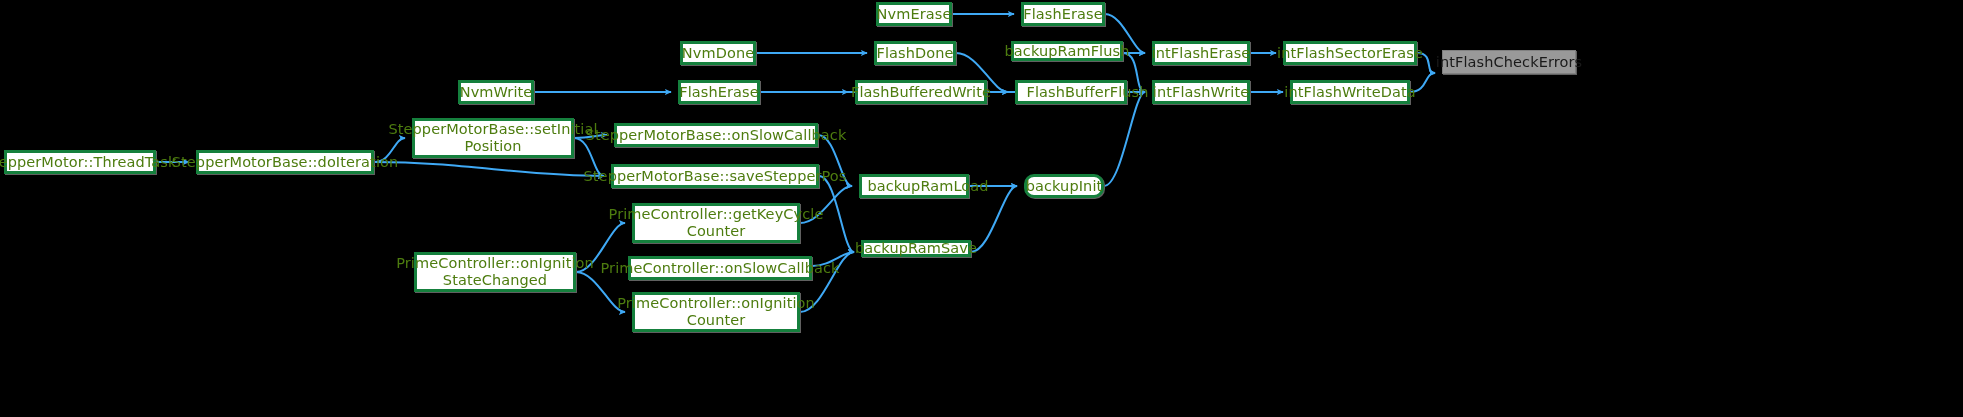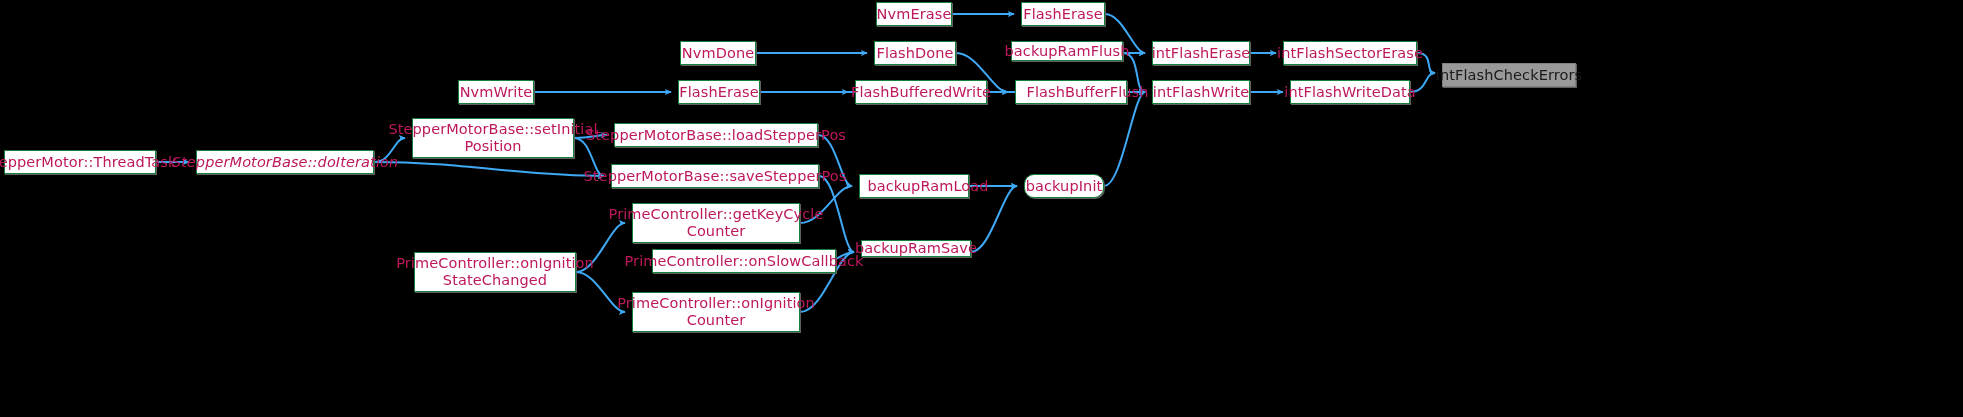--- a/index.html
+++ b/index.html
@@ -8,23 +8,23 @@
     width:1963px;height:417px;
     background:#000000;
     overflow:hidden;
     font-family:"DejaVu Sans","Liberation Sans",sans-serif;
   }
   svg#edges{position:absolute;left:0;top:0;width:1963px;height:417px;}
   .node{
     position:absolute;
     box-sizing:border-box;
     background:#ffffff;
-    border:1px solid #15803d;
+    border:3px solid #15803d;
     box-shadow:1px 1px 0 0 #606060;
-    color:#be185d;
+    color:#4d7c0f;
     font-size:14.5px;
     line-height:17px;
     display:flex;
     align-items:center;
     justify-content:center;
     text-align:center;
     white-space:pre-line;
     letter-spacing:0.1px;
     z-index:5;
   }
@@ -70,43 +70,43 @@
       <path d="M1250,53 L1276,53" stroke="#3fa9f5" stroke-width="2" fill="none" marker-end="url(#ah)"></path>
       <path d="M1250,92 L1283,92" stroke="#3fa9f5" stroke-width="2" fill="none" marker-end="url(#ah)"></path>
       <path d="M1417,53 C1435,53 1424,73 1435,73" stroke="#3fa9f5" stroke-width="2" fill="none" marker-end="url(#ah)"></path>
       <path d="M1410,92 C1428,92 1424,73 1435,73" stroke="#3fa9f5" stroke-width="2" fill="none" marker-end="url(#ah)"></path>
       <path d="M969,186 L1017,186" stroke="#3fa9f5" stroke-width="2" fill="none" marker-end="url(#ah)"></path>
       <path d="M1104,186 C1122.24,186 1133.76,92 1145,92" stroke="#3fa9f5" stroke-width="2" fill="none" marker-end="url(#ah)"></path>
       <path d="M971,252 C991.14,252 1003.86,186 1017,186" stroke="#3fa9f5" stroke-width="2" fill="none" marker-end="url(#ah)"></path>
     </svg>
   <div id="nodes">
       <div class="node" style="left: 4px; top: 150px; width: 152px; height: 24px;">StepperMotor::ThreadTask</div>
-      <div class="node" style="left: 196px; top: 150px; width: 178px; height: 24px; font-style: italic;">StepperMotorBase::doIteration</div>
+      <div class="node" style="left: 196px; top: 150px; width: 178px; height: 24px;">StepperMotorBase::doIteration</div>
       <div class="node" style="left: 412px; top: 118px; width: 162px; height: 40px;">StepperMotorBase::setInitial
 Position</div>
       <div class="node" style="left: 414px; top: 252px; width: 162px; height: 40px;">PrimeController::onIgnition
 StateChanged</div>
-      <div class="node" style="left: 614px; top: 123px; width: 204px; height: 24px;">StepperMotorBase::loadStepperPos</div>
+      <div class="node" style="left: 614px; top: 123px; width: 204px; height: 24px;">StepperMotorBase::onSlowCallback</div>
       <div class="node" style="left: 611px; top: 164px; width: 208px; height: 24px;">StepperMotorBase::saveStepperPos</div>
       <div class="node" style="left: 632px; top: 203px; width: 168px; height: 40px;">PrimeController::getKeyCycle
 Counter</div>
-      <div class="node" style="left: 628px; top: 249px; width: 184px; height: 24px; margin-left: 24px;">PrimeController::onSlowCallback</div>
+      <div class="node" style="left: 628px; top: 256px; width: 184px; height: 24px;">PrimeController::onSlowCallback</div>
       <div class="node" style="left: 632px; top: 292px; width: 168px; height: 40px;">PrimeController::onIgnition
 Counter</div>
       <div class="node" style="left: 458px; top: 80px; width: 76px; height: 24px;">NvmWrite</div>
       <div class="node" style="left: 680px; top: 41px; width: 76px; height: 24px;">NvmDone</div>
       <div class="node" style="left: 876px; top: 2px; width: 76px; height: 24px;">NvmErase</div>
       <div class="node" style="left: 678px; top: 80px; width: 82px; height: 24px;">FlashErase</div>
       <div class="node" style="left: 874px; top: 41px; width: 82px; height: 24px;">FlashDone</div>
       <div class="node" style="left: 1021px; top: 2px; width: 84px; height: 24px;">FlashErase</div>
       <div class="node" style="left: 855px; top: 80px; width: 132px; height: 24px;">FlashBufferedWrite</div>
       <div class="node" style="left: 1011px; top: 41px; width: 112px; height: 20px;">backupRamFlush</div>
       <div class="node" style="left: 1015px; top: 80px; width: 112px; height: 24px; padding-left: 33px;">FlashBufferFlush</div>
       <div class="node" style="left: 1152px; top: 41px; width: 98px; height: 24px;">intFlashErase</div>
       <div class="node" style="left: 1152px; top: 80px; width: 98px; height: 24px; text-align: center;">intFlashWrite</div>
       <div class="node" style="left: 1283px; top: 41px; width: 134px; height: 24px;">intFlashSectorErase</div>
       <div class="node" style="left: 1290px; top: 80px; width: 120px; height: 24px;">intFlashWriteData</div>
-      <div class="node highlight" style="left: 1442px; top: 63px; width: 134px; height: 24px;">intFlashCheckErrors</div>
+      <div class="node highlight" style="left: 1442px; top: 50px; width: 134px; height: 24px;">intFlashCheckErrors</div>
       <div class="node" style="left: 859px; top: 174px; width: 110px; height: 24px; padding-left: 28px;">backupRamLoad</div>
       <div class="node" style="left: 1024px; top: 174px; width: 80px; height: 24px; border-radius: 10px;">backupInit</div>
       <div class="node" style="left: 861px; top: 240px; width: 110px; height: 17px;">backupRamSave</div>
     </div>
 </div>
 
 </body></html>

